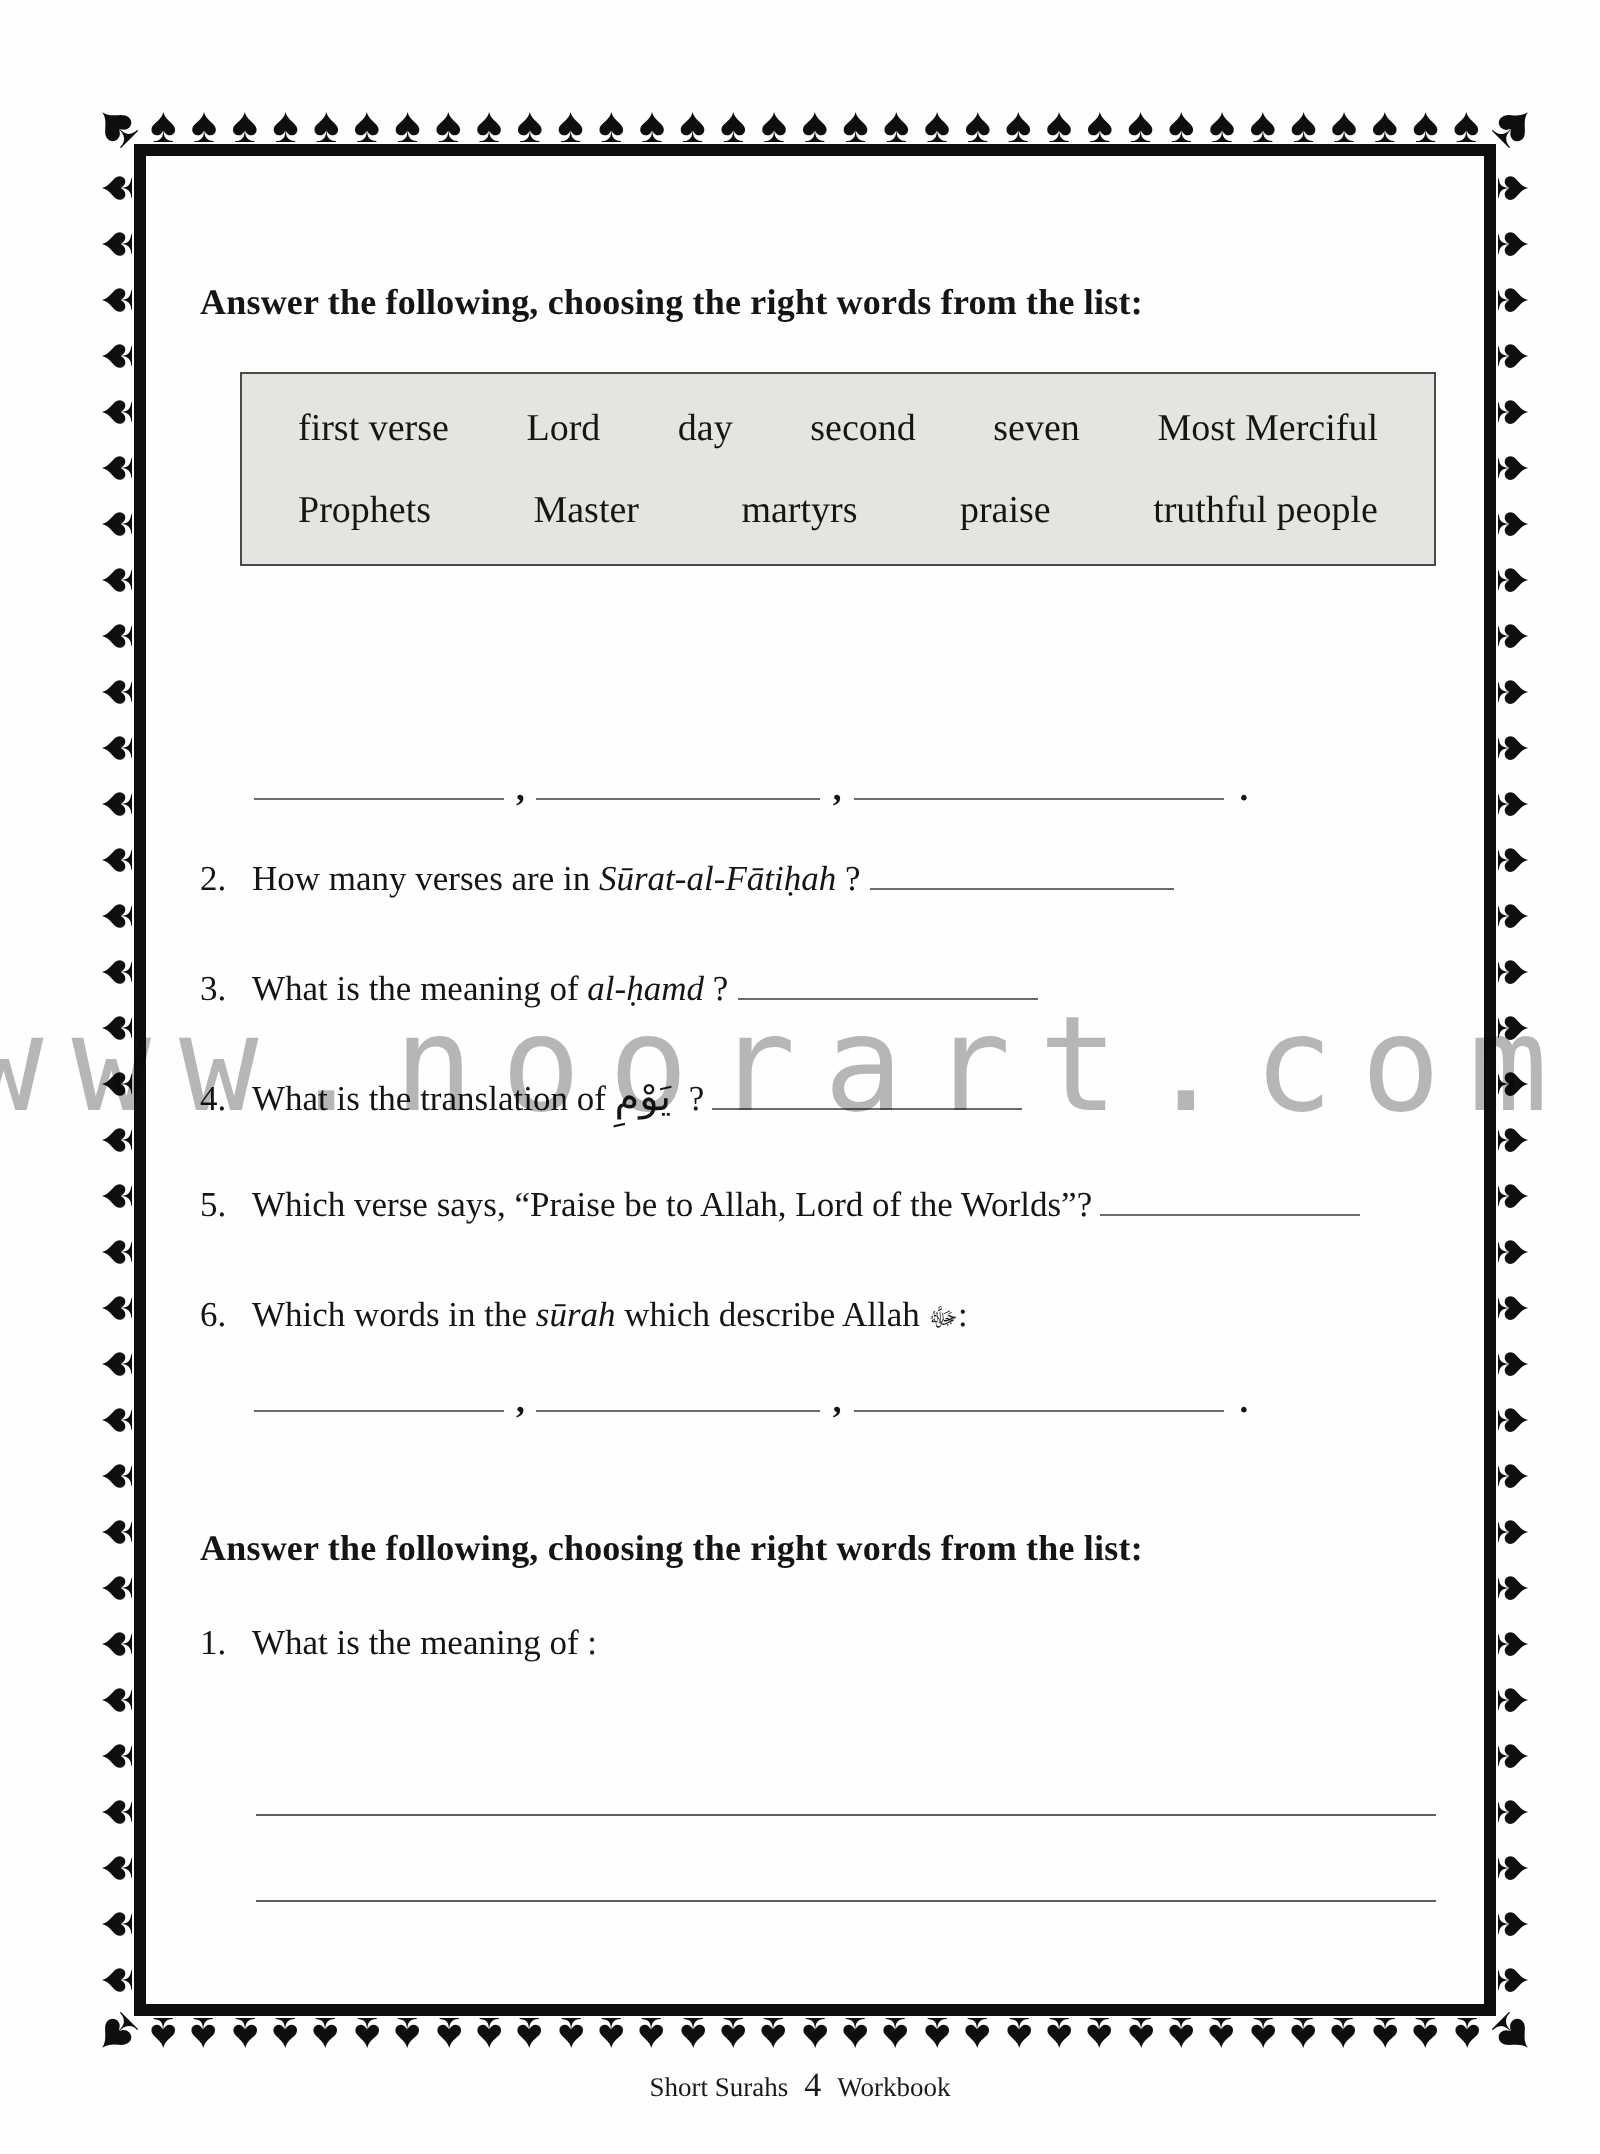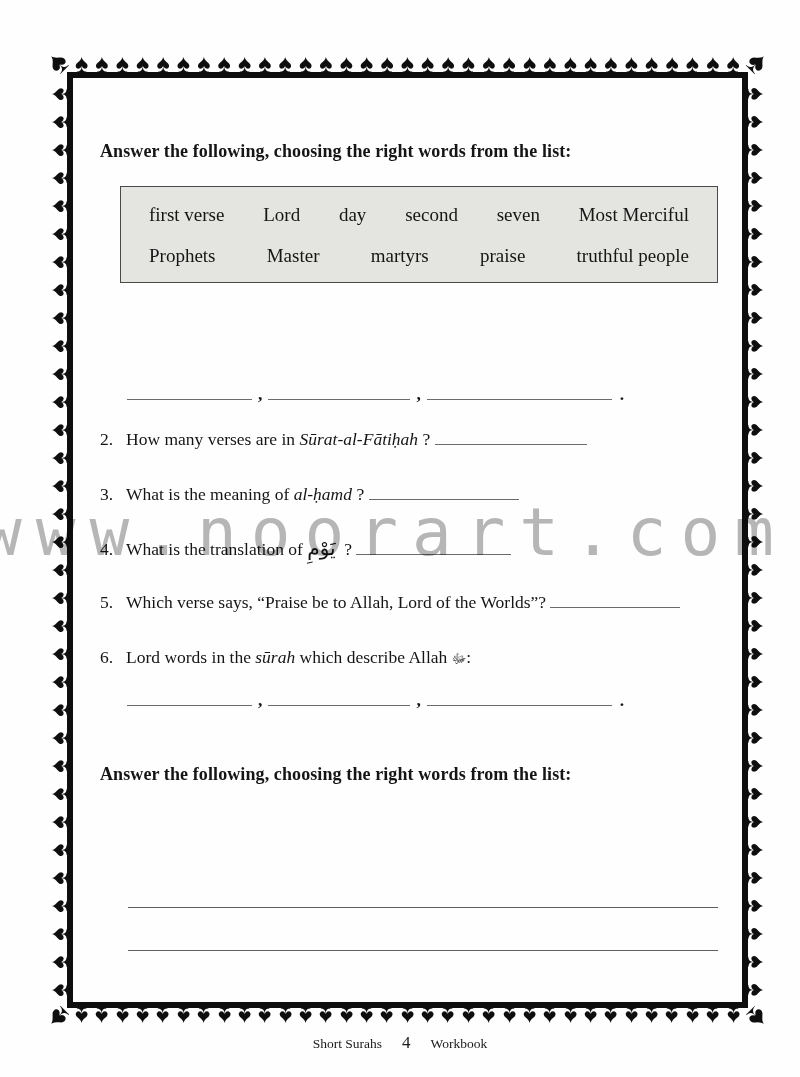--- a/index.html
+++ b/index.html
@@ -59,21 +59,21 @@
   .arabic-line {
     position:absolute; left:115px; top:836px; width:460px; text-align:center;
     font-family:"DejaVu Sans", sans-serif; font-size:26px; line-height:40px;
   }
   .honorific { font-family:"DejaVu Sans", sans-serif; font-size:13px; }
 
   .longline { position:absolute; left:128px; width:590px; border-top:1.5px solid #5f5f5f; height:0; }
 
   .footer {
     position:absolute; left:0; right:0; top:1033px; display:flex; justify-content:center;
-    align-items:baseline; gap:20px; font-size:13.5px; color:#1a1a1a;
+    align-items:baseline; gap:8px; font-size:13.5px; color:#1a1a1a;
   }
   .footer .pgnum { font-size:17px; }
 </style>
 </head>
 <body>
 
 <div class="page">
 
   <div class="frame">
     <div class="orn orn-top">
@@ -263,29 +263,32 @@
       <span class="qnum">4.</span><span>What is the translation of </span><span class="arabic-inline" dir="rtl">يَوْمِ</span>&nbsp;&nbsp;<span>?</span>
       <span class="blank" style="width:155px;"></span>
     </div>
 
     <div class="row" style="top:591px;">
       <span class="qnum">5.</span><span>Which verse says, “Praise be to Allah, Lord of the Worlds”?</span>
       <span class="blank" style="width:130px;"></span>
     </div>
 
     <div class="row" style="top:646px;">
-      <span class="qnum">6.</span><span>Lord words in the </span><span class="it">sūrah</span><span> which describe Allah </span><span class="honorific">ﷻ</span><span>:</span>
+      <span class="qnum">6.</span><span>Which words in the </span><span class="it">sūrah</span><span> which describe Allah </span><span class="honorific">ﷻ</span><span>:</span>
     </div>
 
     <div class="row" style="top:689px; left:127px;">
       <span class="blank" style="width:125px;"></span><span class="sep">,</span><span class="blank" style="width:142px;"></span><span class="sep">,</span><span class="blank" style="width:185px;"></span><span class="endmark">.</span>
     </div>
 
     <div class="row bold-head" style="top:763px;">Answer the following, choosing the right words from the list:</div>
 
+    <div class="row" style="top:810px;">
+      <span class="qnum">1.</span><span>What is the meaning of :</span>
+    </div>
 
 
     <div class="longline" style="top:907px;"></div>
     <div class="longline" style="top:950px;"></div>
 
     <div class="footer">
       <span>Short Surahs</span>
       <span class="pgnum">4</span>
       <span>Workbook</span>
     </div>

